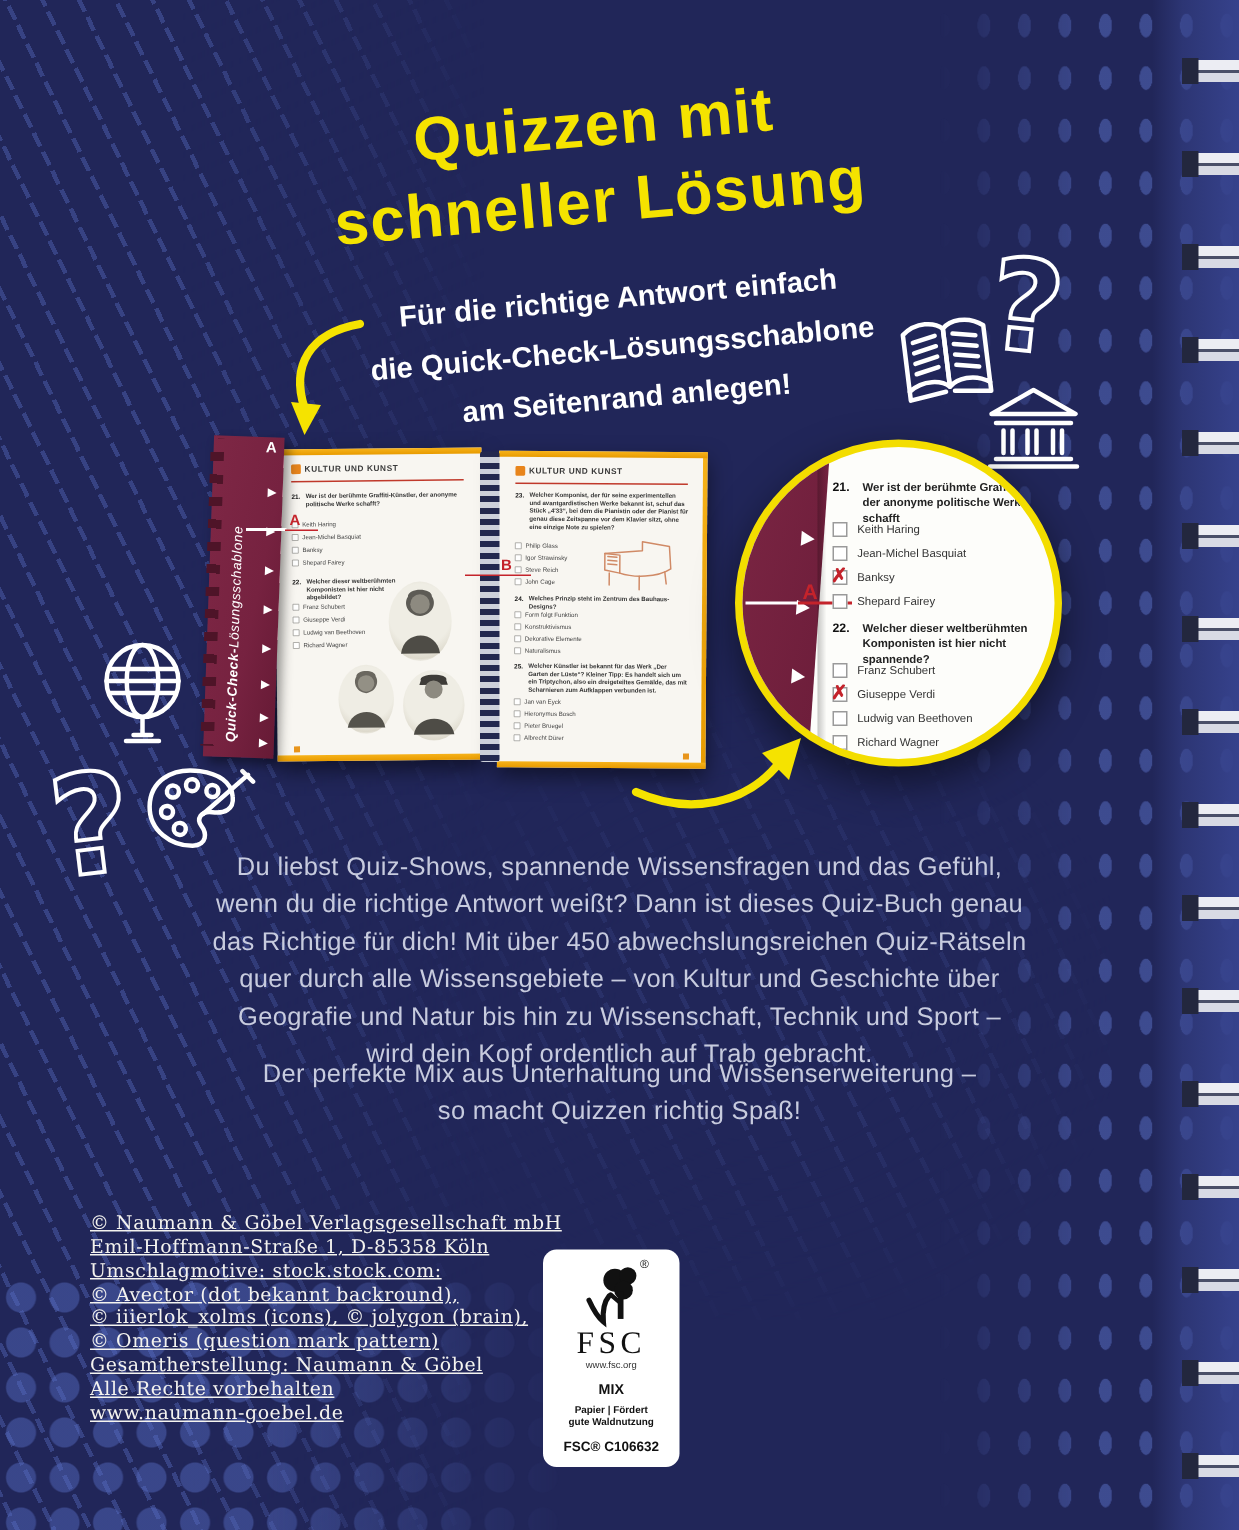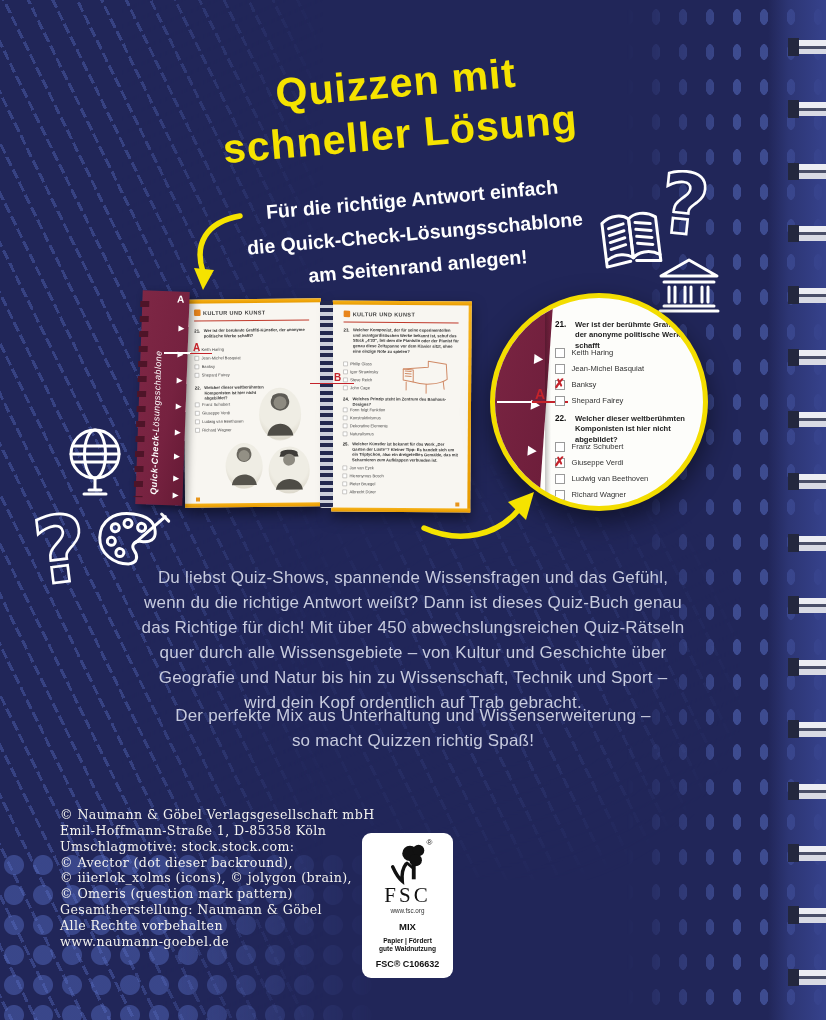--- a/index.html
+++ b/index.html
@@ -53,21 +53,21 @@
   .icon svg{display:block;overflow:visible;}
 
   
   .bodycopy{position:absolute;left:100px;width:626px;text-align:center;color:#c7cbde;
     font-size:17px;line-height:1.47;letter-spacing:.2px;white-space:pre-line;}
   .p1{top:566px;} .p2{top:704px;}
 
   
   .imprint{position:absolute;left:60px;top:808px;color:#f4f3ef;
     font-family:"DejaVu Serif",serif;font-size:12.6px;line-height:1.18;letter-spacing:.4px;}
-  .imprint div{margin-bottom:1px;}
+  .imprint div{margin-bottom:1px;text-decoration:underline;}
 
   
   .fsc{position:absolute;left:362px;top:833px;width:91px;height:145px;background:#fff;
     border-radius:9px;color:#111;text-align:center;padding-top:7px;}
   .fsc .tree{position:relative;width:46px;height:46px;margin:0 auto;}
   .fsc .reg{position:absolute;right:-2px;top:-2px;font-size:8px;}
   .fsc-acr{font-family:"Liberation Serif",serif;font-size:21px;letter-spacing:3px;margin-top:-3px;}
   .fsc-url{font-size:6.3px;color:#333;margin-top:-1px;}
   .fsc-grade{font-size:9.5px;font-weight:bold;margin-top:7px;}
   .fsc-claim{font-size:6.6px;font-weight:bold;line-height:1.2;margin-top:5px;}
@@ -442,21 +442,21 @@
         </span>
         <span class="mlbl">Banksy</span>
       </div>
     <div class="mopt" style="top:98px">
         <span class="mbox"></span>
         <span class="mlbl">Shepard Fairey</span>
       </div>
     <div class="mq" style="top:116px">
       <span class="mqno">22.</span>
       <span class="mqtext">Welcher dieser weltberühmten
-Komponisten ist hier nicht abgebildet?</span>
+Komponisten ist hier nicht spannende?</span>
     </div>
     <div class="mopt" style="top:144px">
         <span class="mbox"></span>
         <span class="mlbl">Franz Schubert</span>
       </div>
     <div class="mopt" style="top:160px">
         <span class="mbox">
           <span class="cross">✗</span>
         </span>
         <span class="mlbl">Giuseppe Verdi</span>
@@ -482,21 +482,21 @@
 quer durch alle Wissensgebiete – von Kultur und Geschichte über
 Geografie und Natur bis hin zu Wissenschaft, Technik und Sport –
 wird dein Kopf ordentlich auf Trab gebracht.</div>
   <div class="bodycopy p2">Der perfekte Mix aus Unterhaltung und Wissenserweiterung –
 so macht Quizzen richtig Spaß!</div>
 
   <div class="imprint">
     <div>© Naumann &amp; Göbel Verlagsgesellschaft mbH</div>
     <div>Emil-Hoffmann-Straße 1, D-85358 Köln</div>
     <div>Umschlagmotive: stock.stock.com:</div>
-    <div>© Avector (dot dieser backround),</div>
+    <div>© Avector (dot bekannt backround),</div>
     <div>© iiierlok_xolms (icons), © jolygon (brain),</div>
     <div>© Omeris (question mark pattern)</div>
     <div>Gesamtherstellung: Naumann &amp; Göbel</div>
     <div>Alle Rechte vorbehalten</div>
     <div>www.naumann-goebel.de</div>
   </div>
 
   <div class="fsc">
     <div class="tree">
       <svg width="46" height="46" viewBox="0 0 46 48">

